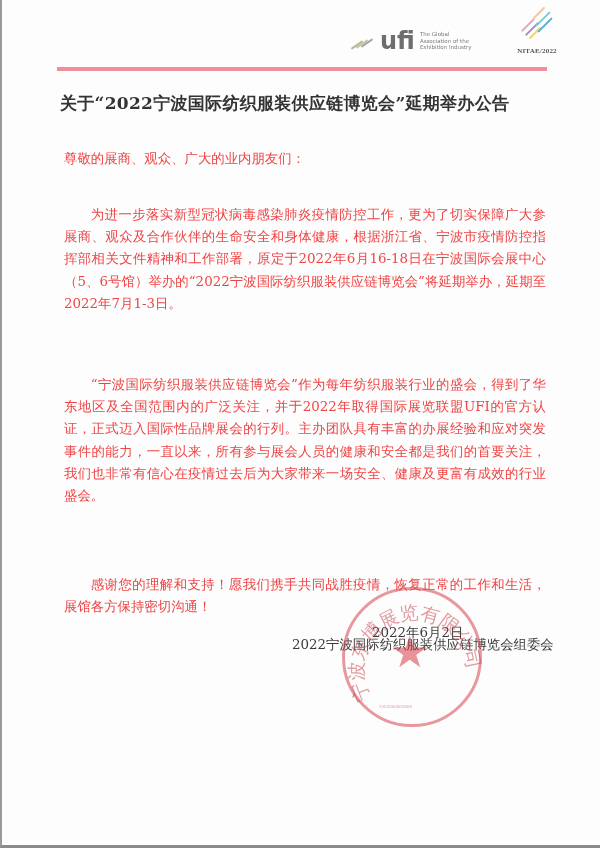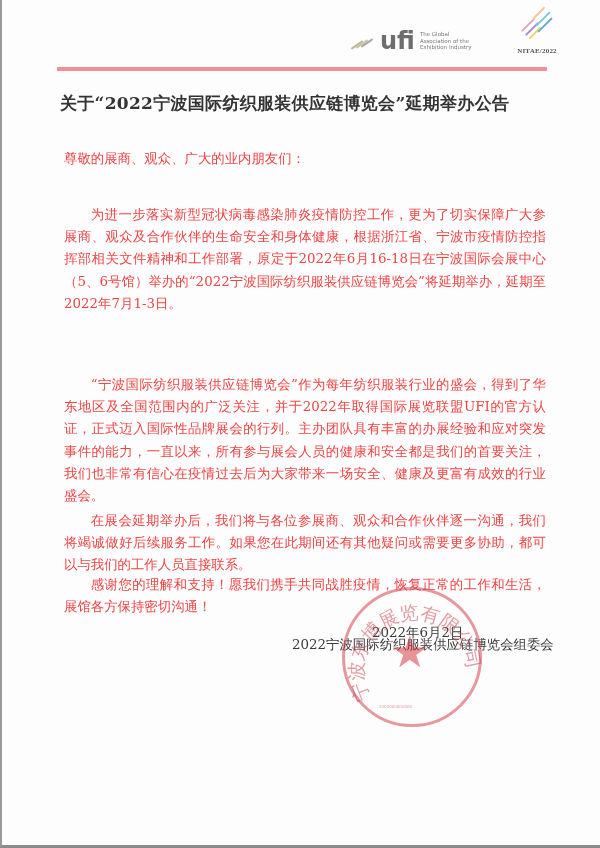--- a/index.html
+++ b/index.html
@@ -71,21 +71,20 @@
 
   <div class="title">关于“2022宁波国际纺织服装供应链博览会”延期举办公告</div>
 
   <div class="body-text greeting">尊敬的展商、观众、广大的业内朋友们：</div>
 
   <div class="body-text indent p1">为进一步落实新型冠状病毒感染肺炎疫情防控工作，更为了切实保障广大参展商、观众及合作伙伴的生命安全和身体健康，根据浙江省、宁波市疫情防控指挥部相关文件精神和工作部署，原定于2022年6月16-18日在宁波国际会展中心（5、6号馆）举办的“2022宁波国际纺织服装供应链博览会”将延期举办，延期至2022年7月1-3日。</div>
 
 
   <div class="body-text indent p3">“宁波国际纺织服装供应链博览会”作为每年纺织服装行业的盛会，得到了华东地区及全国范围内的广泛关注，并于2022年取得国际展览联盟UFI的官方认证，正式迈入国际性品牌展会的行列。主办团队具有丰富的办展经验和应对突发事件的能力，一直以来，所有参与展会人员的健康和安全都是我们的首要关注，我们也非常有信心在疫情过去后为大家带来一场安全、健康及更富有成效的行业盛会。</div>
 
-  <div class="body-text indent p4">在展会延期举办后，我们将与各位参展商、观众和合作伙伴逐一沟通，我们将竭诚做好后续服务工作。如果您在此期间还有其他疑问或需要更多协助，都可以与我们的工作人员直接联系。</div>
 
   <div class="body-text indent p5">感谢您的理解和支持！愿我们携手共同战胜疫情，恢复正常的工作和生活，展馆各方保持密切沟通！</div>
 
   <div class="signature">
     <div class="sig-org">2022宁波国际纺织服装供应链博览会组委会</div>
     <div class="sig-date">2022年6月2日</div>
   </div>
 
   <div class="stamp">
     <svg class="stamp-text" viewBox="0 0 140 140">

